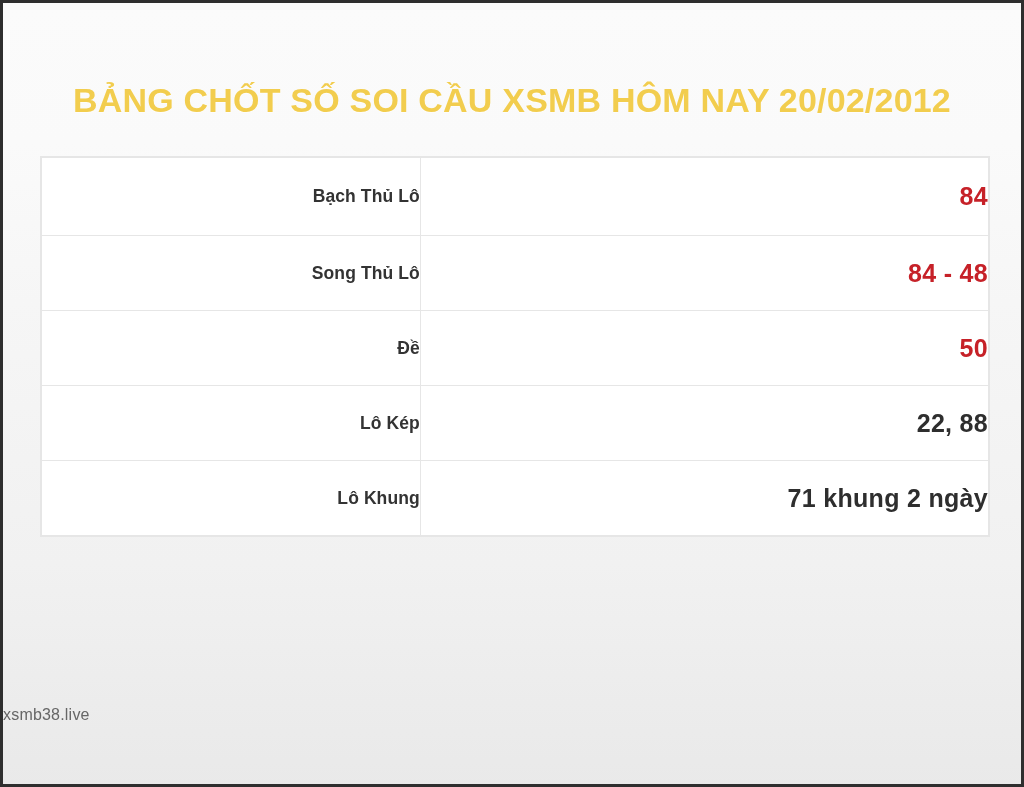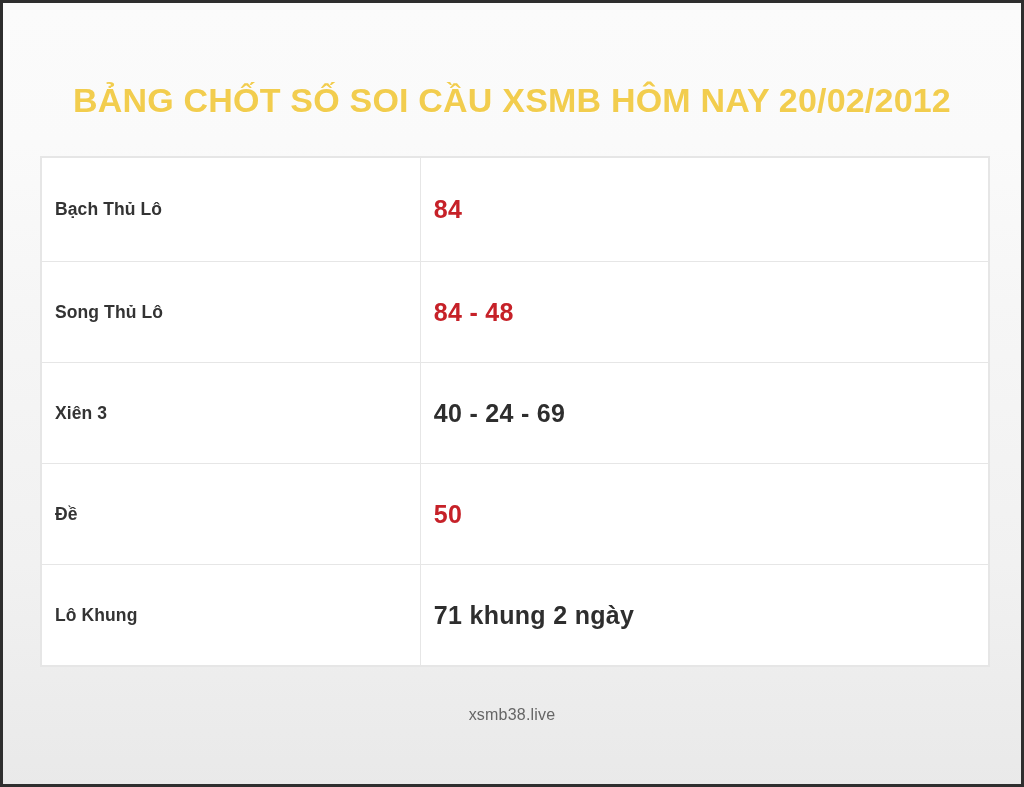--- a/index.html
+++ b/index.html
@@ -53,23 +53,23 @@
     background: #ffffff;
     table-layout: fixed;
     box-shadow: 0 0 0 1px #e6e6e6;
   }
   table.board col.c-label { width: 40%; }
   table.board col.c-value { width: 60%; }
 
   table.board td {
     border: 1px solid #e6e6e6;
     background: #ffffff;
-    text-align: left;
+    text-align: right;
     vertical-align: middle;
-    padding: 13px;
+    padding: 0;
   }
 
   .row-label {
     font-size: 17.5px;
     font-weight: bold;
     color: #333333;
     letter-spacing: 0.1px;
   }
   .row-value {
     font-size: 25px;
@@ -88,21 +88,20 @@
   tr.r3 td { height: 74px; }
   tr.r4 td { height: 74px; }
   tr.r5 td { height: 74px; }
   tr.r6 td { height: 74px; margin-left: 38px; }
 
   .footer {
     position: absolute;
     left: 0;
     right: 0;
     top: 703px;
-    text-align: center;
     font-size: 16px;
     color: #666666;
     letter-spacing: 0.2px;
   }
 </style>
 </head>
 <body>
 
 <div class="screen">
 
@@ -120,30 +119,30 @@
           <td class="row-label">Bạch Thủ Lô</td>
           <td class="row-value accent">84</td>
         </tr>
 
         <tr class="r1">
           <td class="row-label">Song Thủ Lô</td>
           <td class="row-value accent">84 - 48</td>
         </tr>
 
 
-        <tr class="r3">
-          <td class="row-label">Xiên 3</td>
-          <td class="row-value">40 - 24 - 69</td>
-        </tr>
 
         <tr class="r4">
           <td class="row-label">Đề</td>
           <td class="row-value accent">50</td>
         </tr>
 
+        <tr class="r5">
+          <td class="row-label">Lô Kép</td>
+          <td class="row-value">22, 88</td>
+        </tr>
 
         <tr class="r6">
           <td class="row-label">Lô Khung</td>
           <td class="row-value">71 khung 2 ngày</td>
         </tr>
 
       </tbody>
     </table>
   </div>
 

